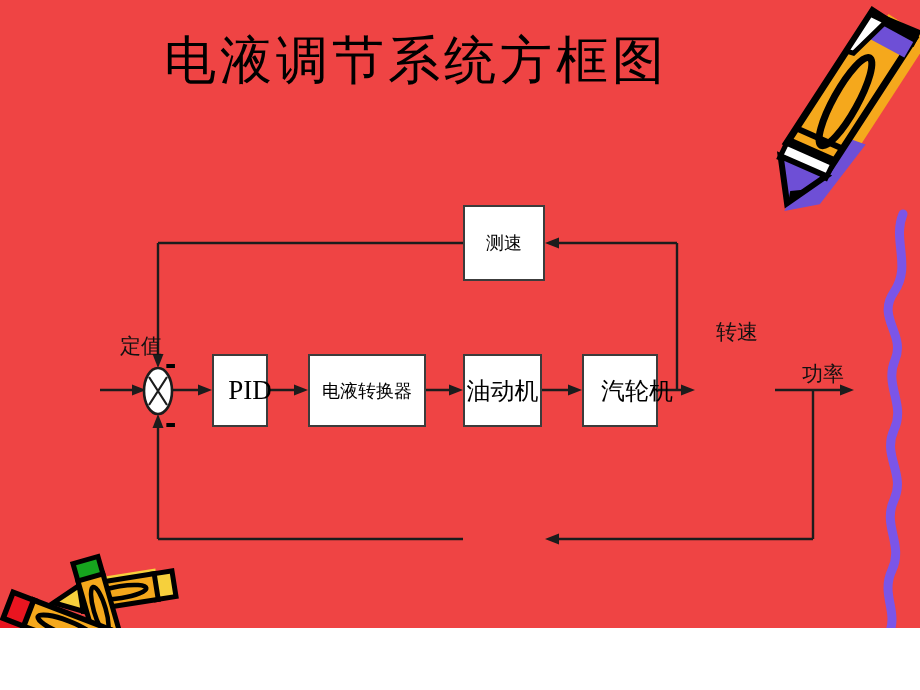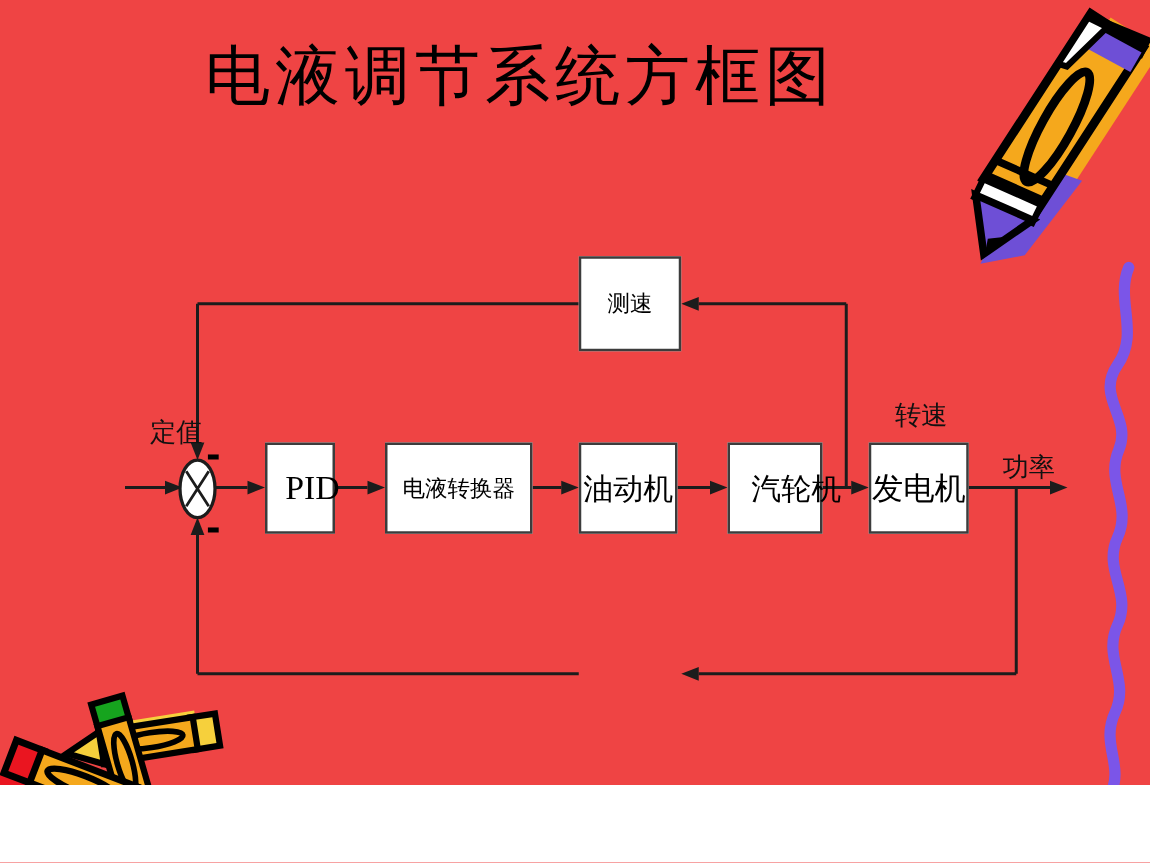--- a/index.html
+++ b/index.html
@@ -127,21 +127,20 @@
         <polygon points="110,-14 110,14 138,0" stroke="#000" stroke-width="5.5" fill="#F5A81C"></polygon>
       </g>
     </g>
   </svg>
 
   <div class="block speed">测速</div>
   <div class="block pid">PID</div>
   <div class="block conv">电液转换器</div>
   <div class="block servo">油动机</div>
   <div class="block turbine">汽轮机</div>
-  <div class="block gen">发电机</div>
 
   <span class="sig-label lbl-setpoint">定值</span>
   <span class="sig-label lbl-speed">转速</span>
   <span class="sig-label lbl-power">功率</span>
 
   <span class="minus top">-</span>
   <span class="minus bottom">-</span>
 
 </div>
 

